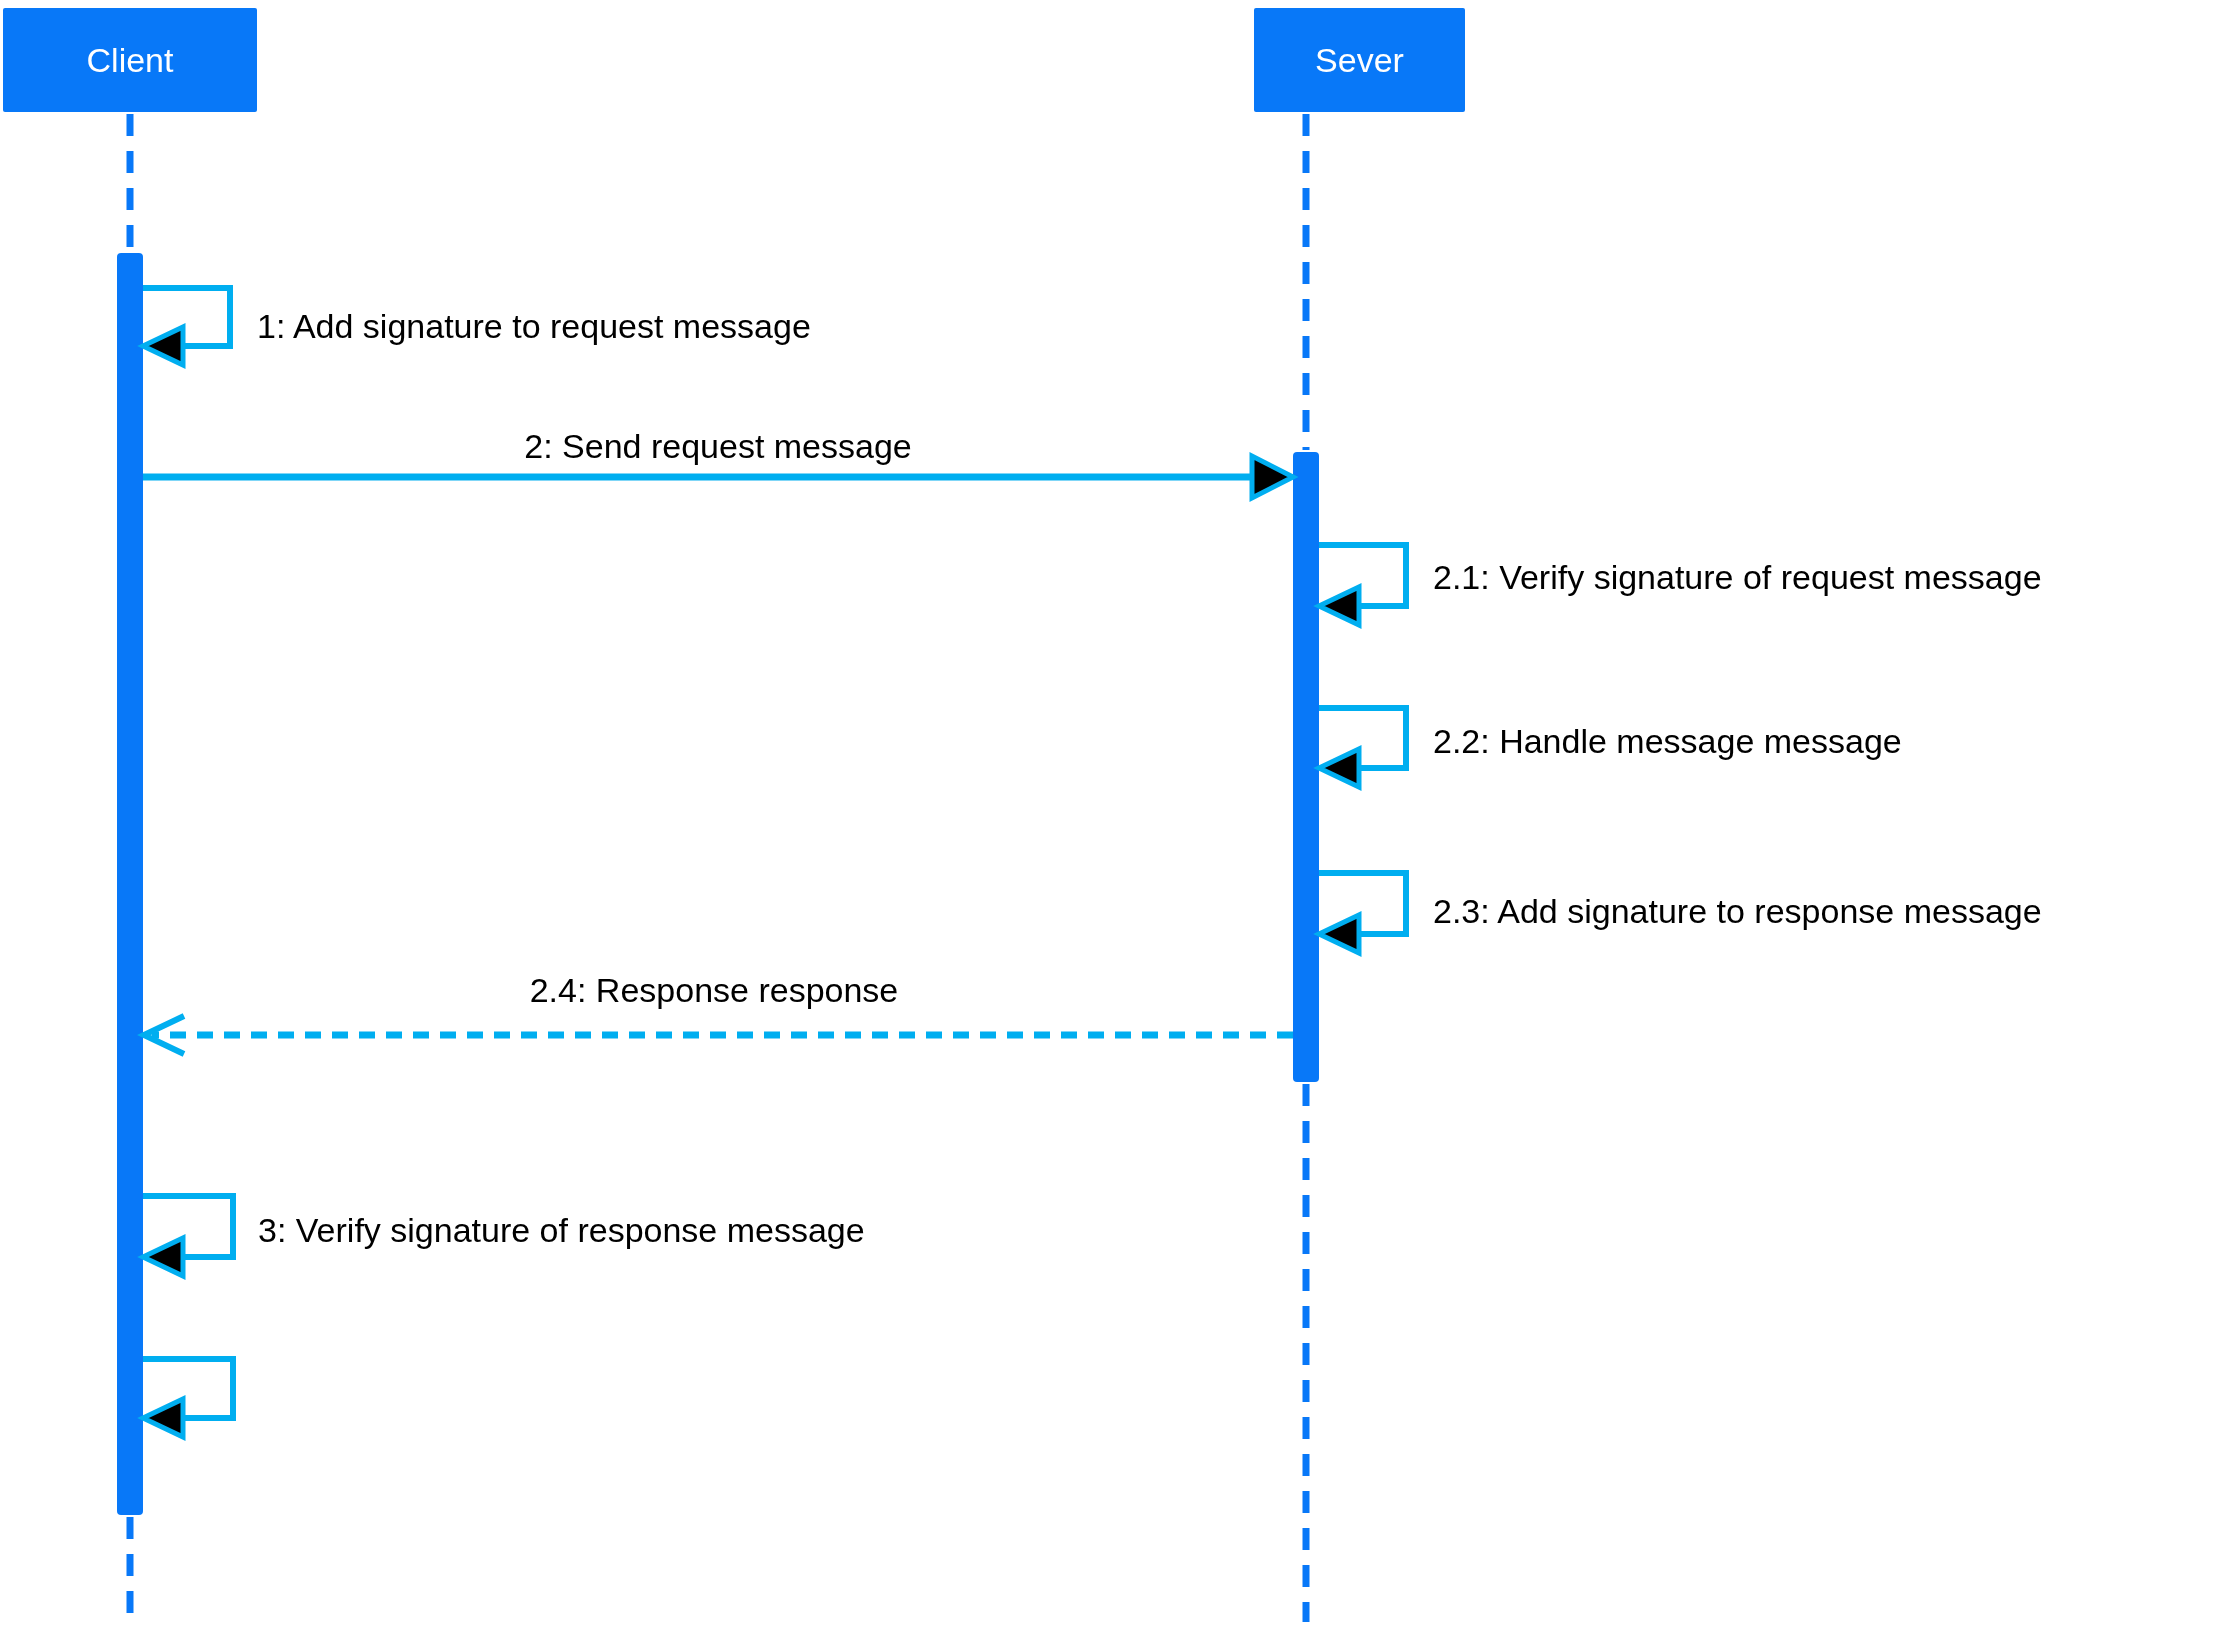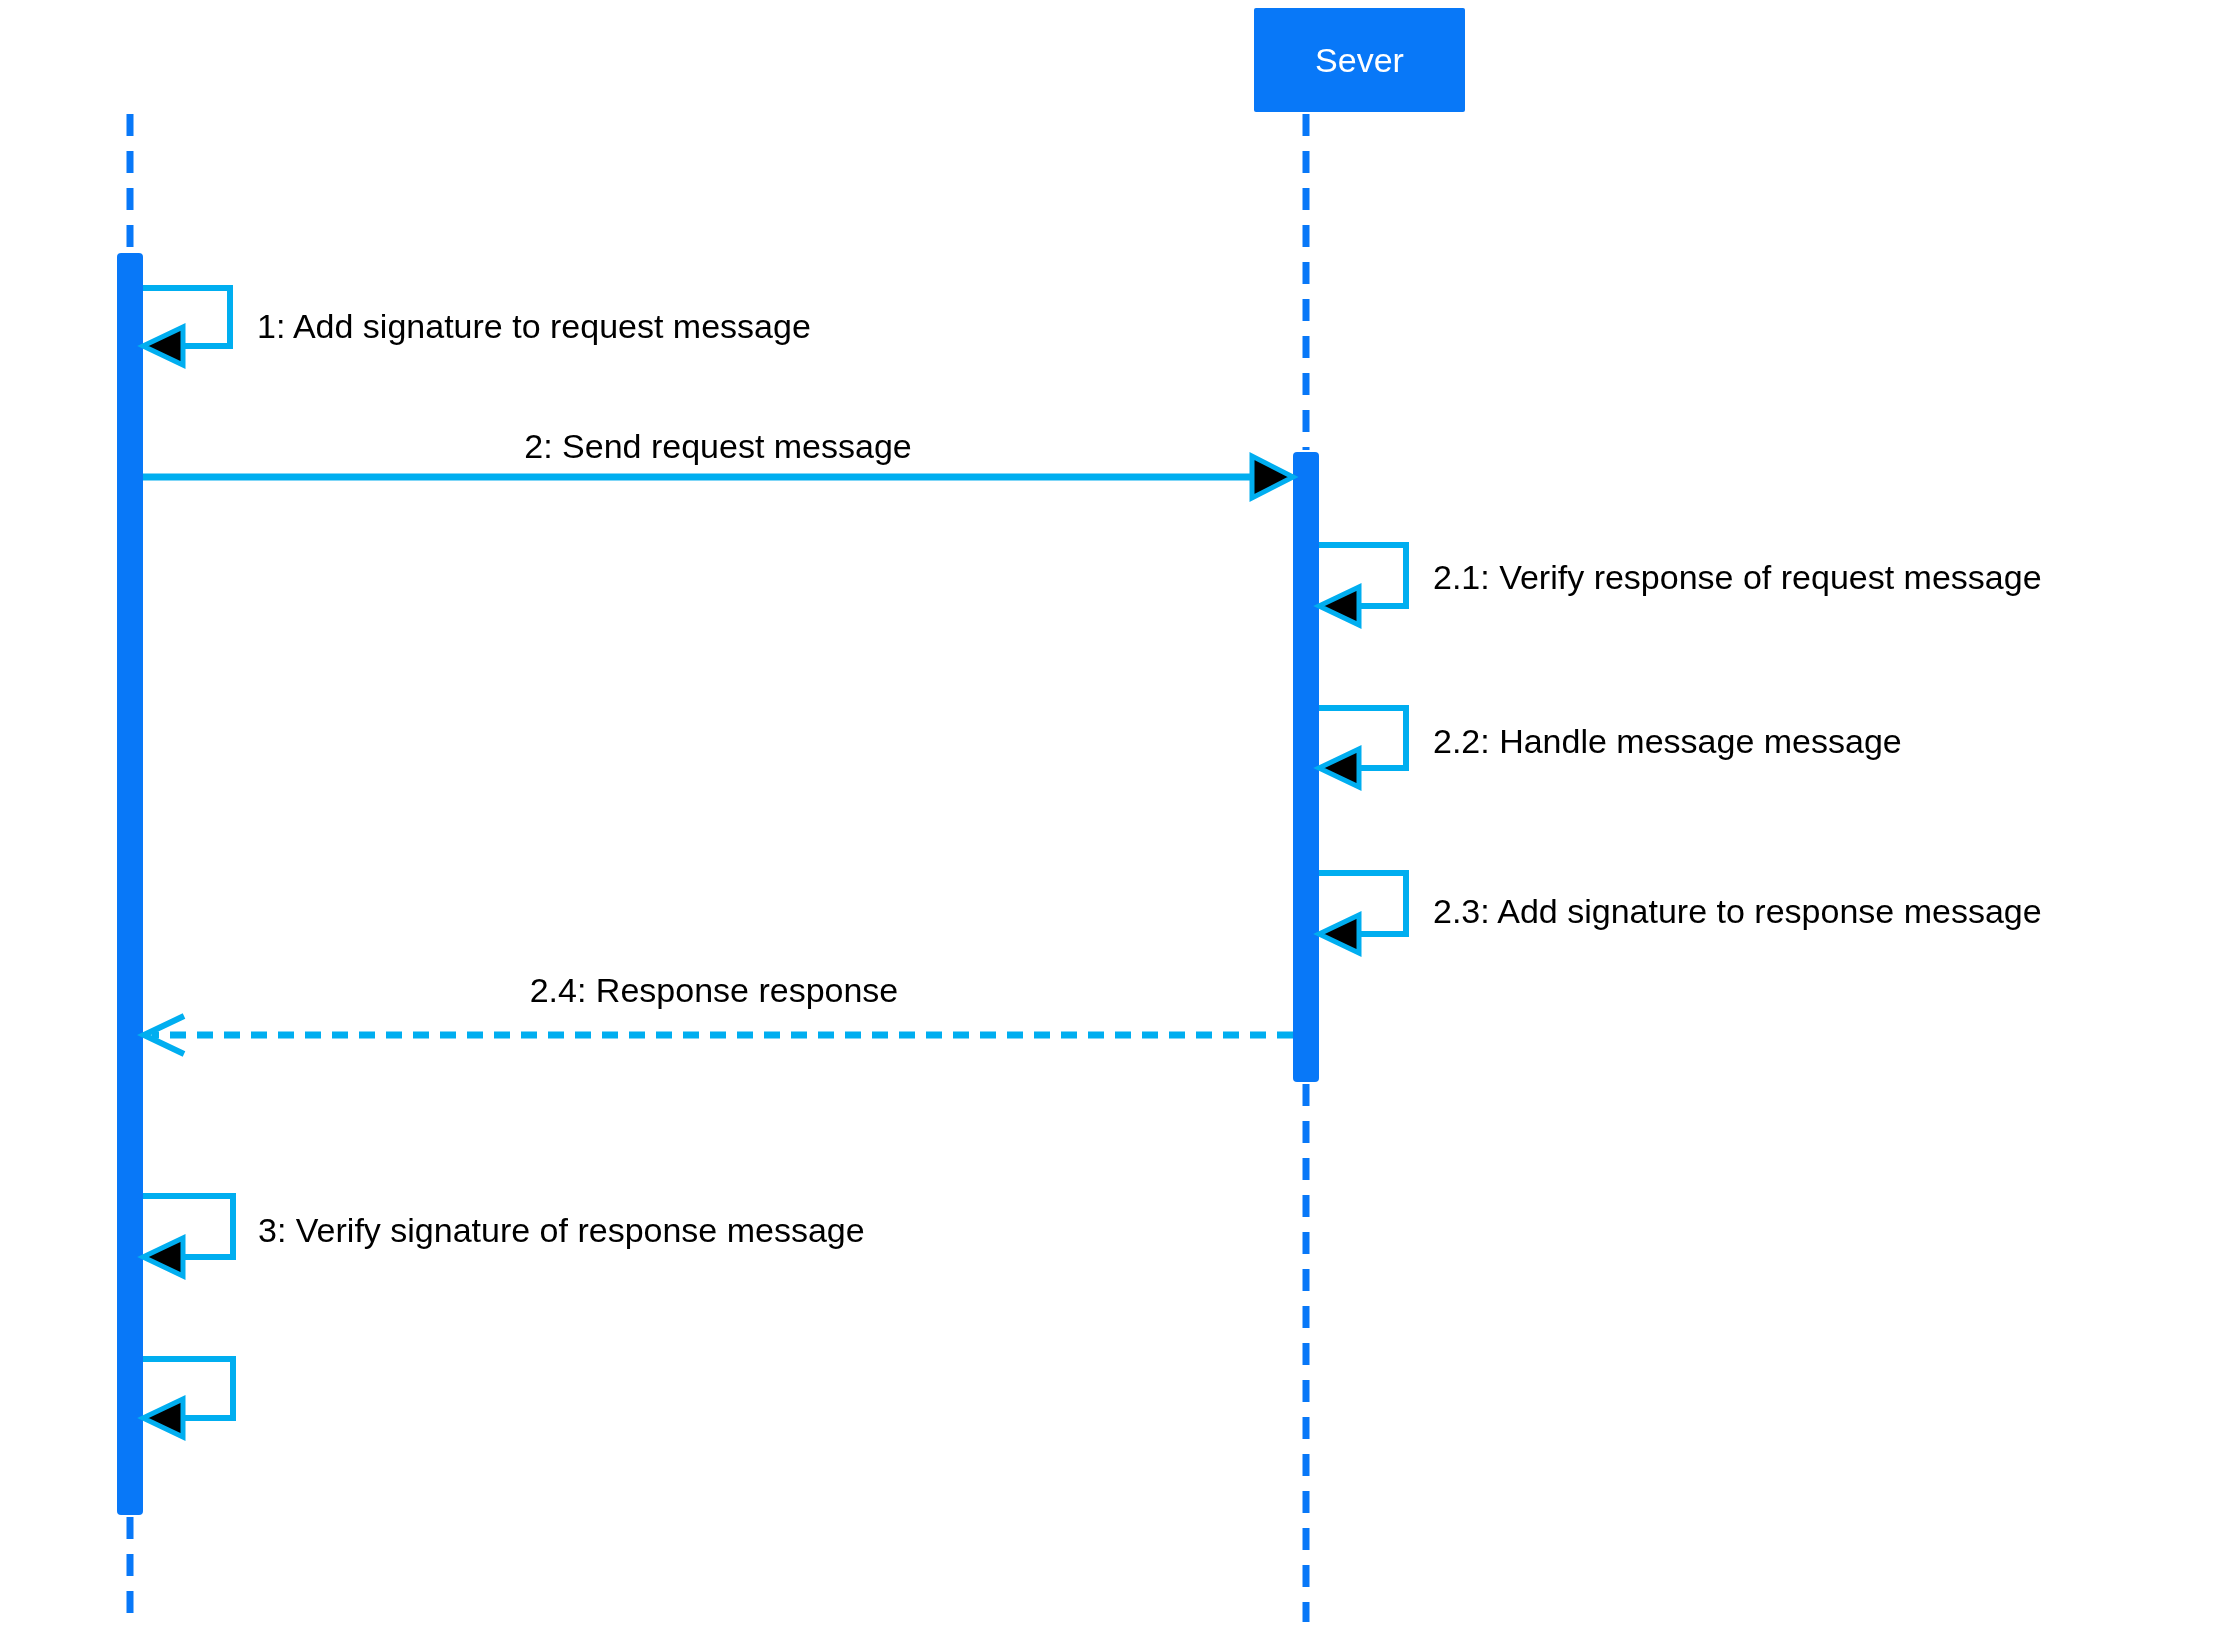--- a/index.html
+++ b/index.html
@@ -70,29 +70,32 @@
     <line class="retline" x1="1293" y1="1035" x2="152" y2="1035"></line>
     <polyline class="openhead" points="184,1016 144,1035 184,1054"></polyline>
 
     <path class="loop" d="M 143 1196 H 233 V 1257 H 184"></path>
     <polygon class="solidhead" points="143,1257 183,1238 183,1276"></polygon>
 
     <path class="loop" d="M 143 1359 H 233 V 1418 H 184"></path>
     <polygon class="solidhead" points="143,1418 183,1399 183,1437"></polygon>
   </svg>
 
+  <div class="actor client">
+    <span>Client</span>
+  </div>
   <div class="actor server">
     <span>Sever</span>
   </div>
 
   <div class="msg-label" style="left:257px;top:318px;margin-top:8px;">1: Add signature to request message</div>
 
   <div class="msg-label centered" style="left:718px;top:446px;">2: Send request message</div>
 
-  <div class="msg-label" style="left:1433px;top:577px;">2.1: Verify response of request message</div>
+  <div class="msg-label" style="left:1433px;top:577px;">2.1: Verify signature of request message</div>
 
   <div class="msg-label" style="left:1433px;top:741px;">2.2: Handle message message</div>
 
   <div class="msg-label" style="left:1433px;top:911px;">2.3: Add signature to response message</div>
 
   <div class="msg-label centered" style="left:714px;top:990px;">2.4: Response response</div>
 
   <div class="msg-label" style="left:258px;top:1230px;">3: Verify signature of response message</div>
 
 

